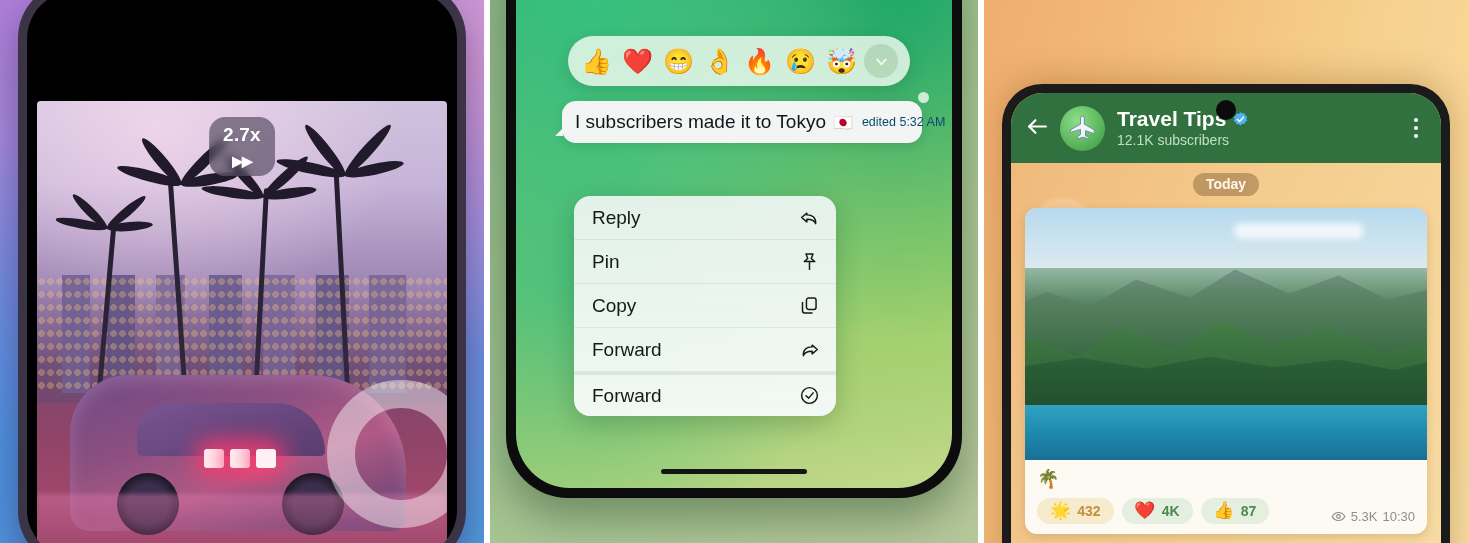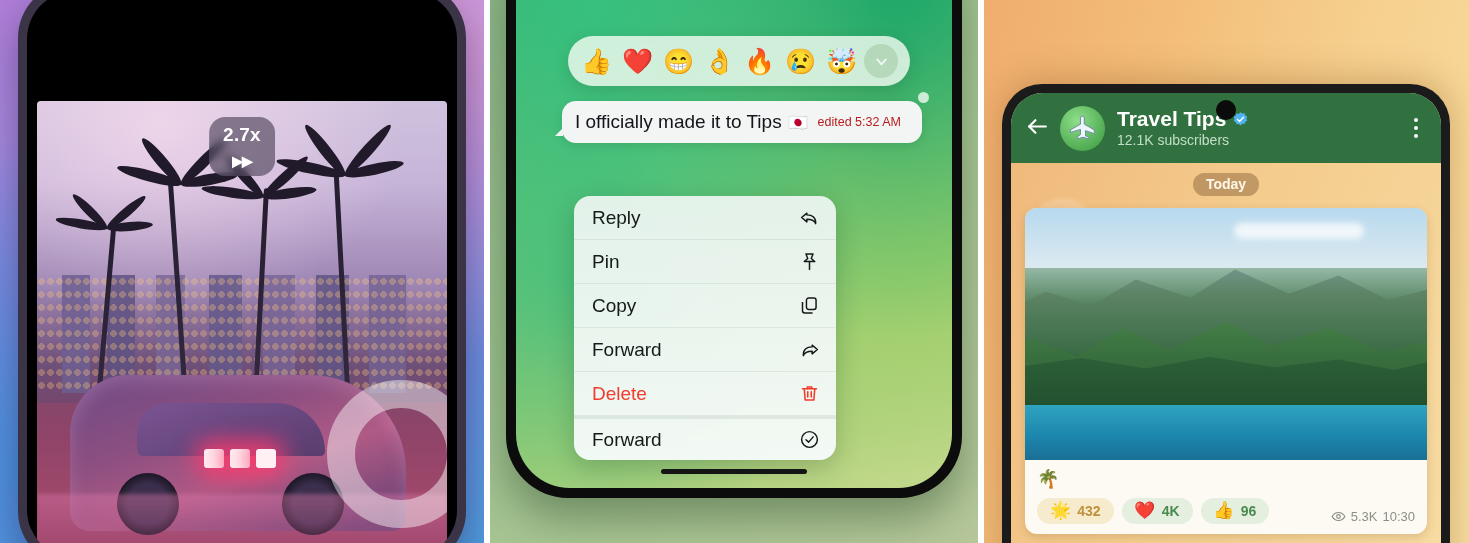--- a/index.html
+++ b/index.html
@@ -162,21 +162,21 @@
     display:flex; align-items:center; padding:0 13px;
     box-shadow: 0 3px 10px rgba(20,60,30,.14);
   }
   .msg-bubble:before{
     content:""; position:absolute; left:-7px; bottom:7px;
     width:0; height:0; border:8px solid transparent;
     border-right-color:#f3f5f5; border-left:0; border-bottom:0;
   }
   .msg-text{ font-size:19px; color:#12161a; font-weight:400; white-space:nowrap; }
   .msg-flag{ font-size:16px; margin-left:7px; }
-  .msg-edited{ font-size:12.5px; color:#b91c1c; margin-left:9px; white-space:nowrap; }
+  .msg-edited{ font-size:12.5px; color:#0c4a6e; margin-left:9px; white-space:nowrap; }
 
   .tooltip-edited{
     position:absolute; left:34px; top:225px; width:300px; height:40px;
     background: rgba(243,250,243,.93); border-radius:20px;
     display:flex; align-items:center; padding:0 16px; gap:9px;
     box-shadow: 0 4px 12px rgba(20,60,30,.16);
   }
   .tooltip-edited .lbl{ font-size:18px; color:#12161a; font-weight:400; }
   .ctx-menu{
     position:absolute; left:58px; top:258px; width:262px;
@@ -401,21 +401,21 @@
           <span class="rb-more">
             <svg viewBox="0 0 24 24" fill="none" stroke="#f2f8f2" stroke-width="2.6" stroke-linecap="round" stroke-linejoin="round">
                 <polyline points="6 9 12 16 18 9"></polyline>
               </svg>
           </span>
         </div>
         <div class="bubble-tail1"></div>
         <div class="bubble-tail2"></div>
 
         <div class="msg-bubble">
-          <span class="msg-text">I officially made it to Tips</span>
+          <span class="msg-text">I subscribers made it to Tokyo</span>
           <span class="msg-flag">🇯🇵</span>
           <span class="msg-edited">edited 5:32 AM</span>
         </div>
 
 
         <div class="ctx-menu">
 
           <div class="ctx-item">
             <span class="ctx-label">Reply</span>
             <span class="ctx-ico">
@@ -447,31 +447,20 @@
 
           <div class="ctx-item">
             <span class="ctx-label">Forward</span>
             <span class="ctx-ico">
               <svg viewBox="0 0 24 24" fill="none" stroke="#141a17" stroke-width="1.7" stroke-linecap="round" stroke-linejoin="round">
                 <path d="M15 7l6 5-6 5v-3c-6 0-9 2-10 5-.5-7 3.5-10 10-10V7z"></path>
               </svg>
             </span>
           </div>
 
-          <div class="ctx-item danger">
-            <span class="ctx-label">Delete</span>
-            <span class="ctx-ico">
-              <svg viewBox="0 0 24 24" fill="none" stroke="#f23c2e" stroke-width="1.8" stroke-linecap="round" stroke-linejoin="round">
-                <path d="M4 6.5h16"></path>
-                  <path d="M9.5 6.5V4.5h5v2"></path>
-                <path d="M6 6.5l1 13h10l1-13"></path>
-                  <path d="M10 10v6M14 10v6"></path>
-              </svg>
-            </span>
-          </div>
 
           <div class="ctx-item sep-top">
             <span class="ctx-label">Forward</span>
             <span class="ctx-ico">
               <svg viewBox="0 0 24 24" fill="none" stroke="#141a17" stroke-width="1.7" stroke-linecap="round" stroke-linejoin="round">
                 <circle cx="12" cy="12" r="9"></circle>
                   <polyline points="8 12.2 11 15 16.2 9"></polyline>
               </svg>
             </span>
           </div>
@@ -546,21 +535,21 @@
               <span class="rx rx-star">
                 <span class="ico">🌟</span>
                 <span>432</span>
               </span>
               <span class="rx rx-heart">
                 <span class="ico">❤️</span>
                 <span>4K</span>
               </span>
               <span class="rx rx-thumb">
                 <span class="ico">👍</span>
-                <span>96</span>
+                <span>87</span>
               </span>
 
               <span class="post-meta">
                 <svg viewBox="0 0 24 24" fill="none" stroke="#8c8f86" stroke-width="1.9">
                   <path d="M1.8 12S5.5 5.6 12 5.6 22.2 12 22.2 12 18.5 18.4 12 18.4 1.8 12 1.8 12z"></path>
                   <circle cx="12" cy="12" r="2.9"></circle>
                 </svg>
                 <span>5.3K</span>
                 <span>10:30</span>
               </span>

